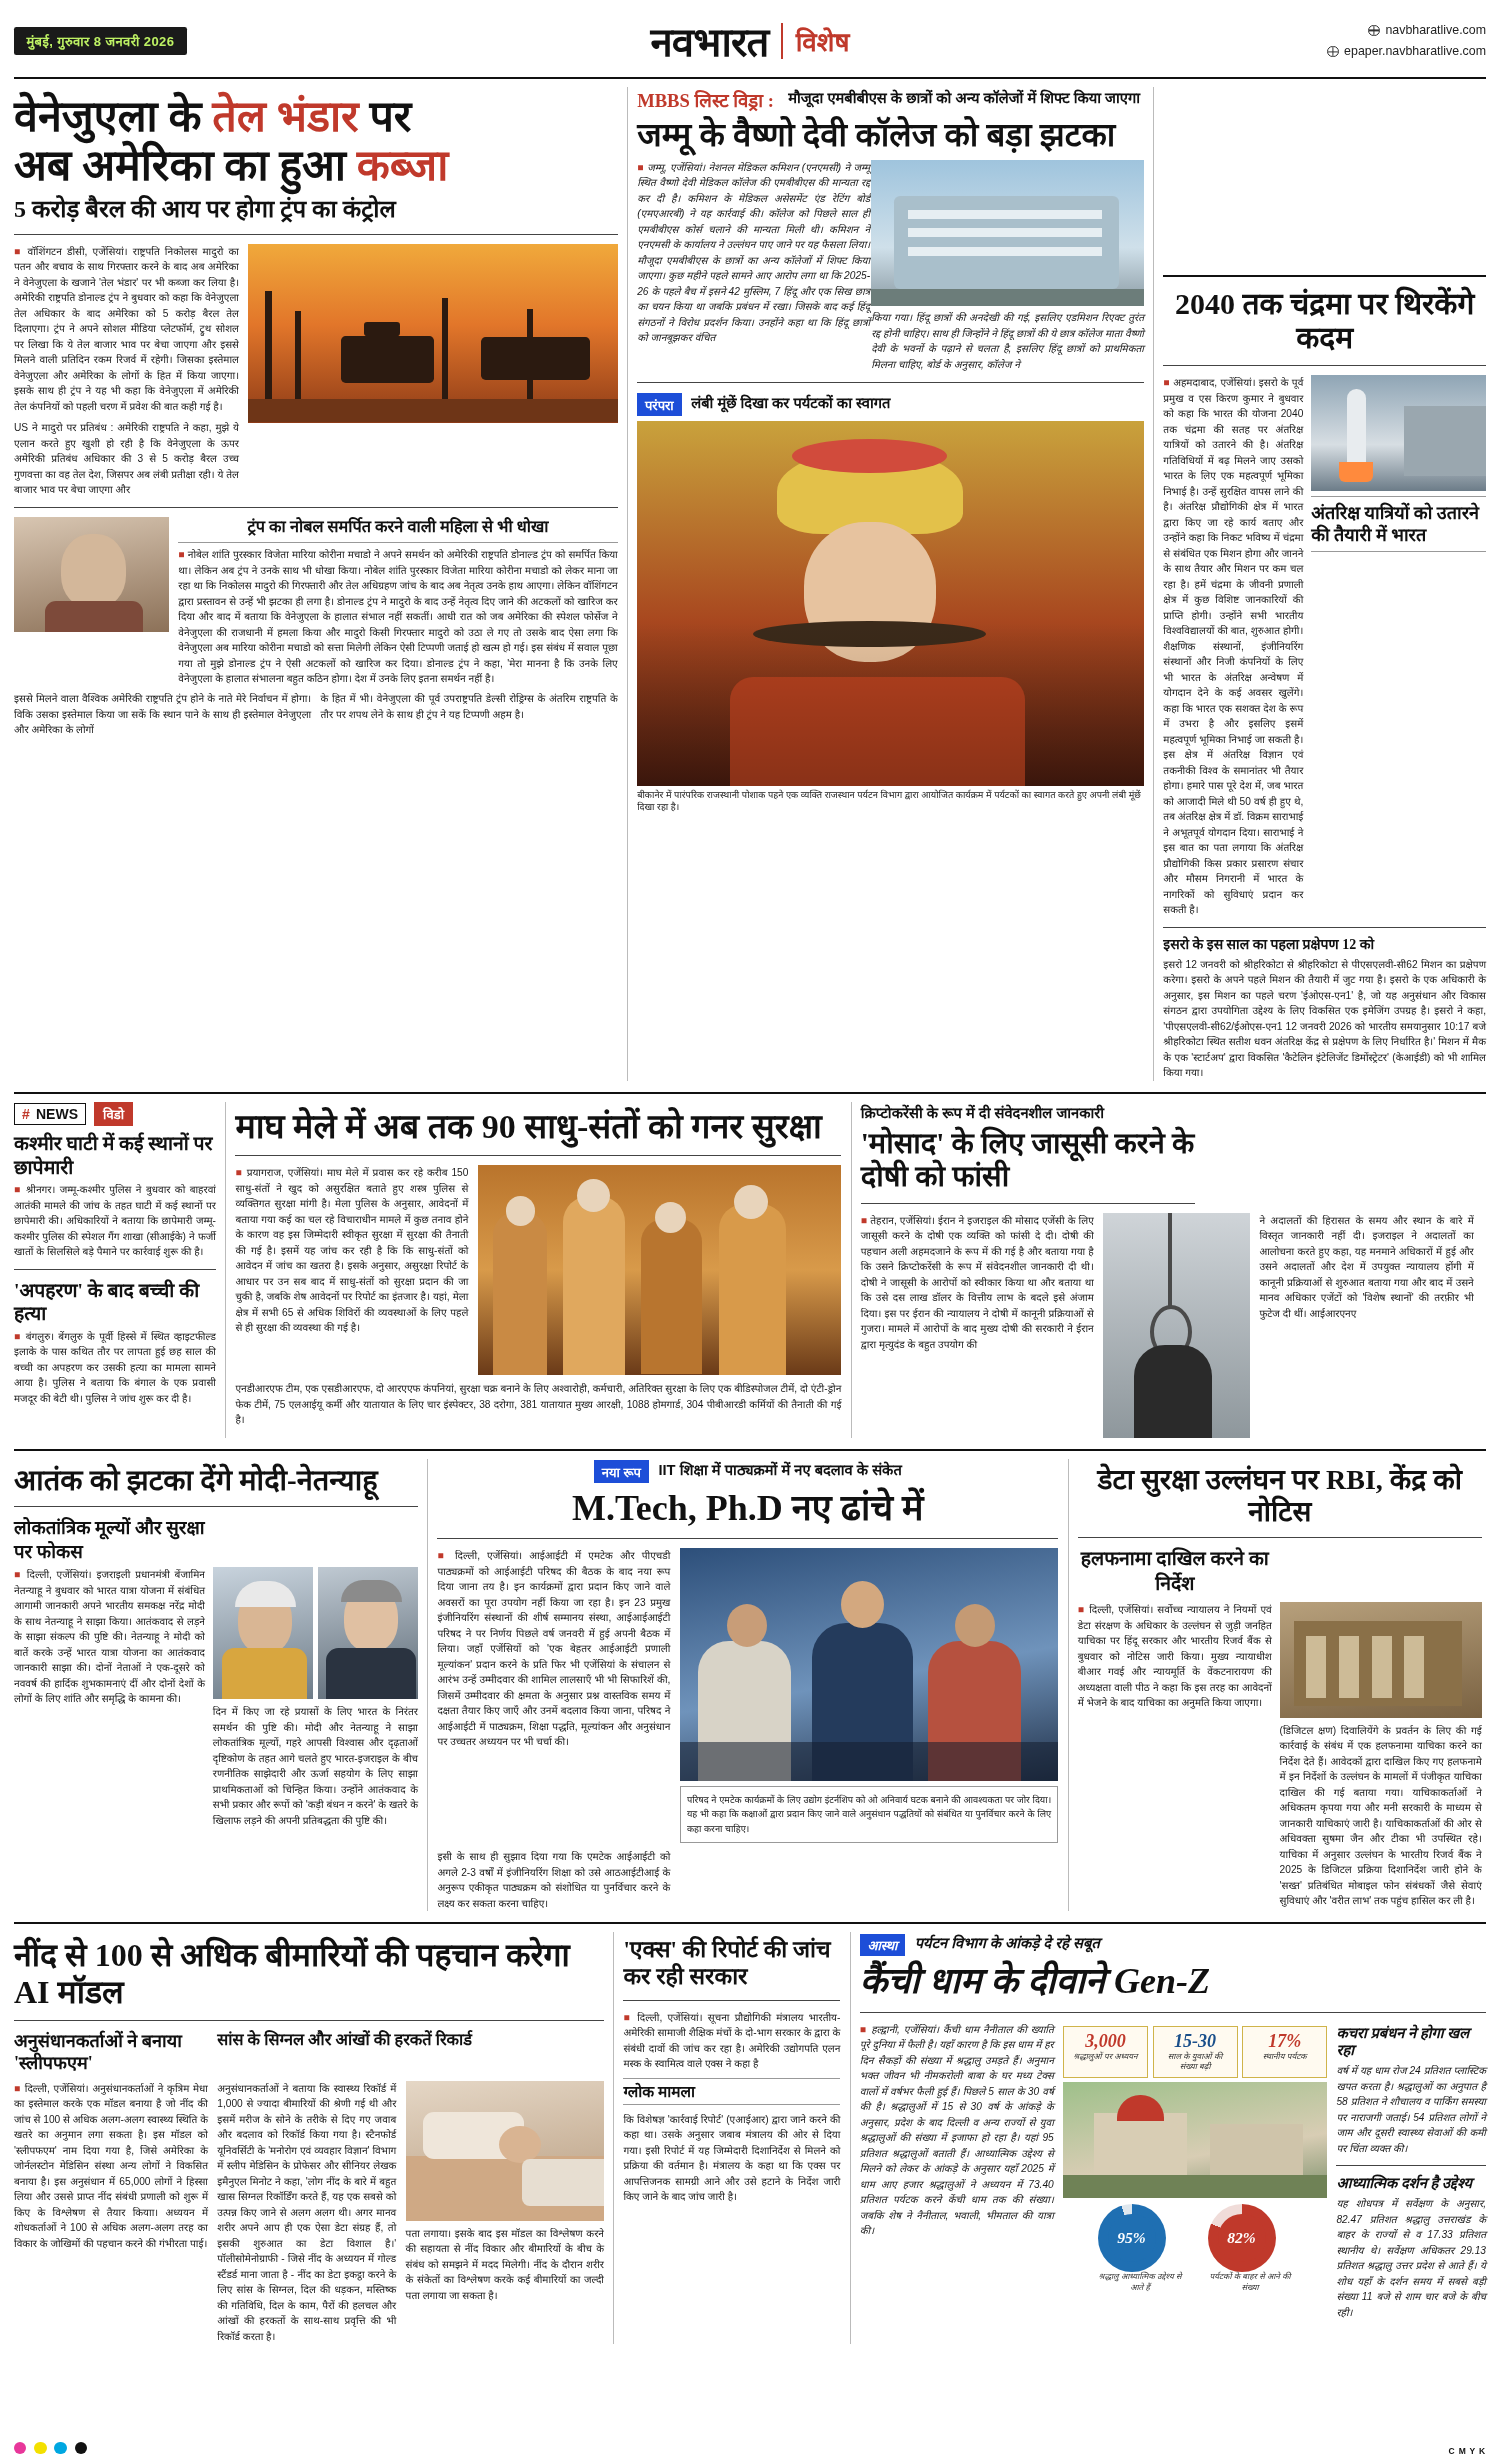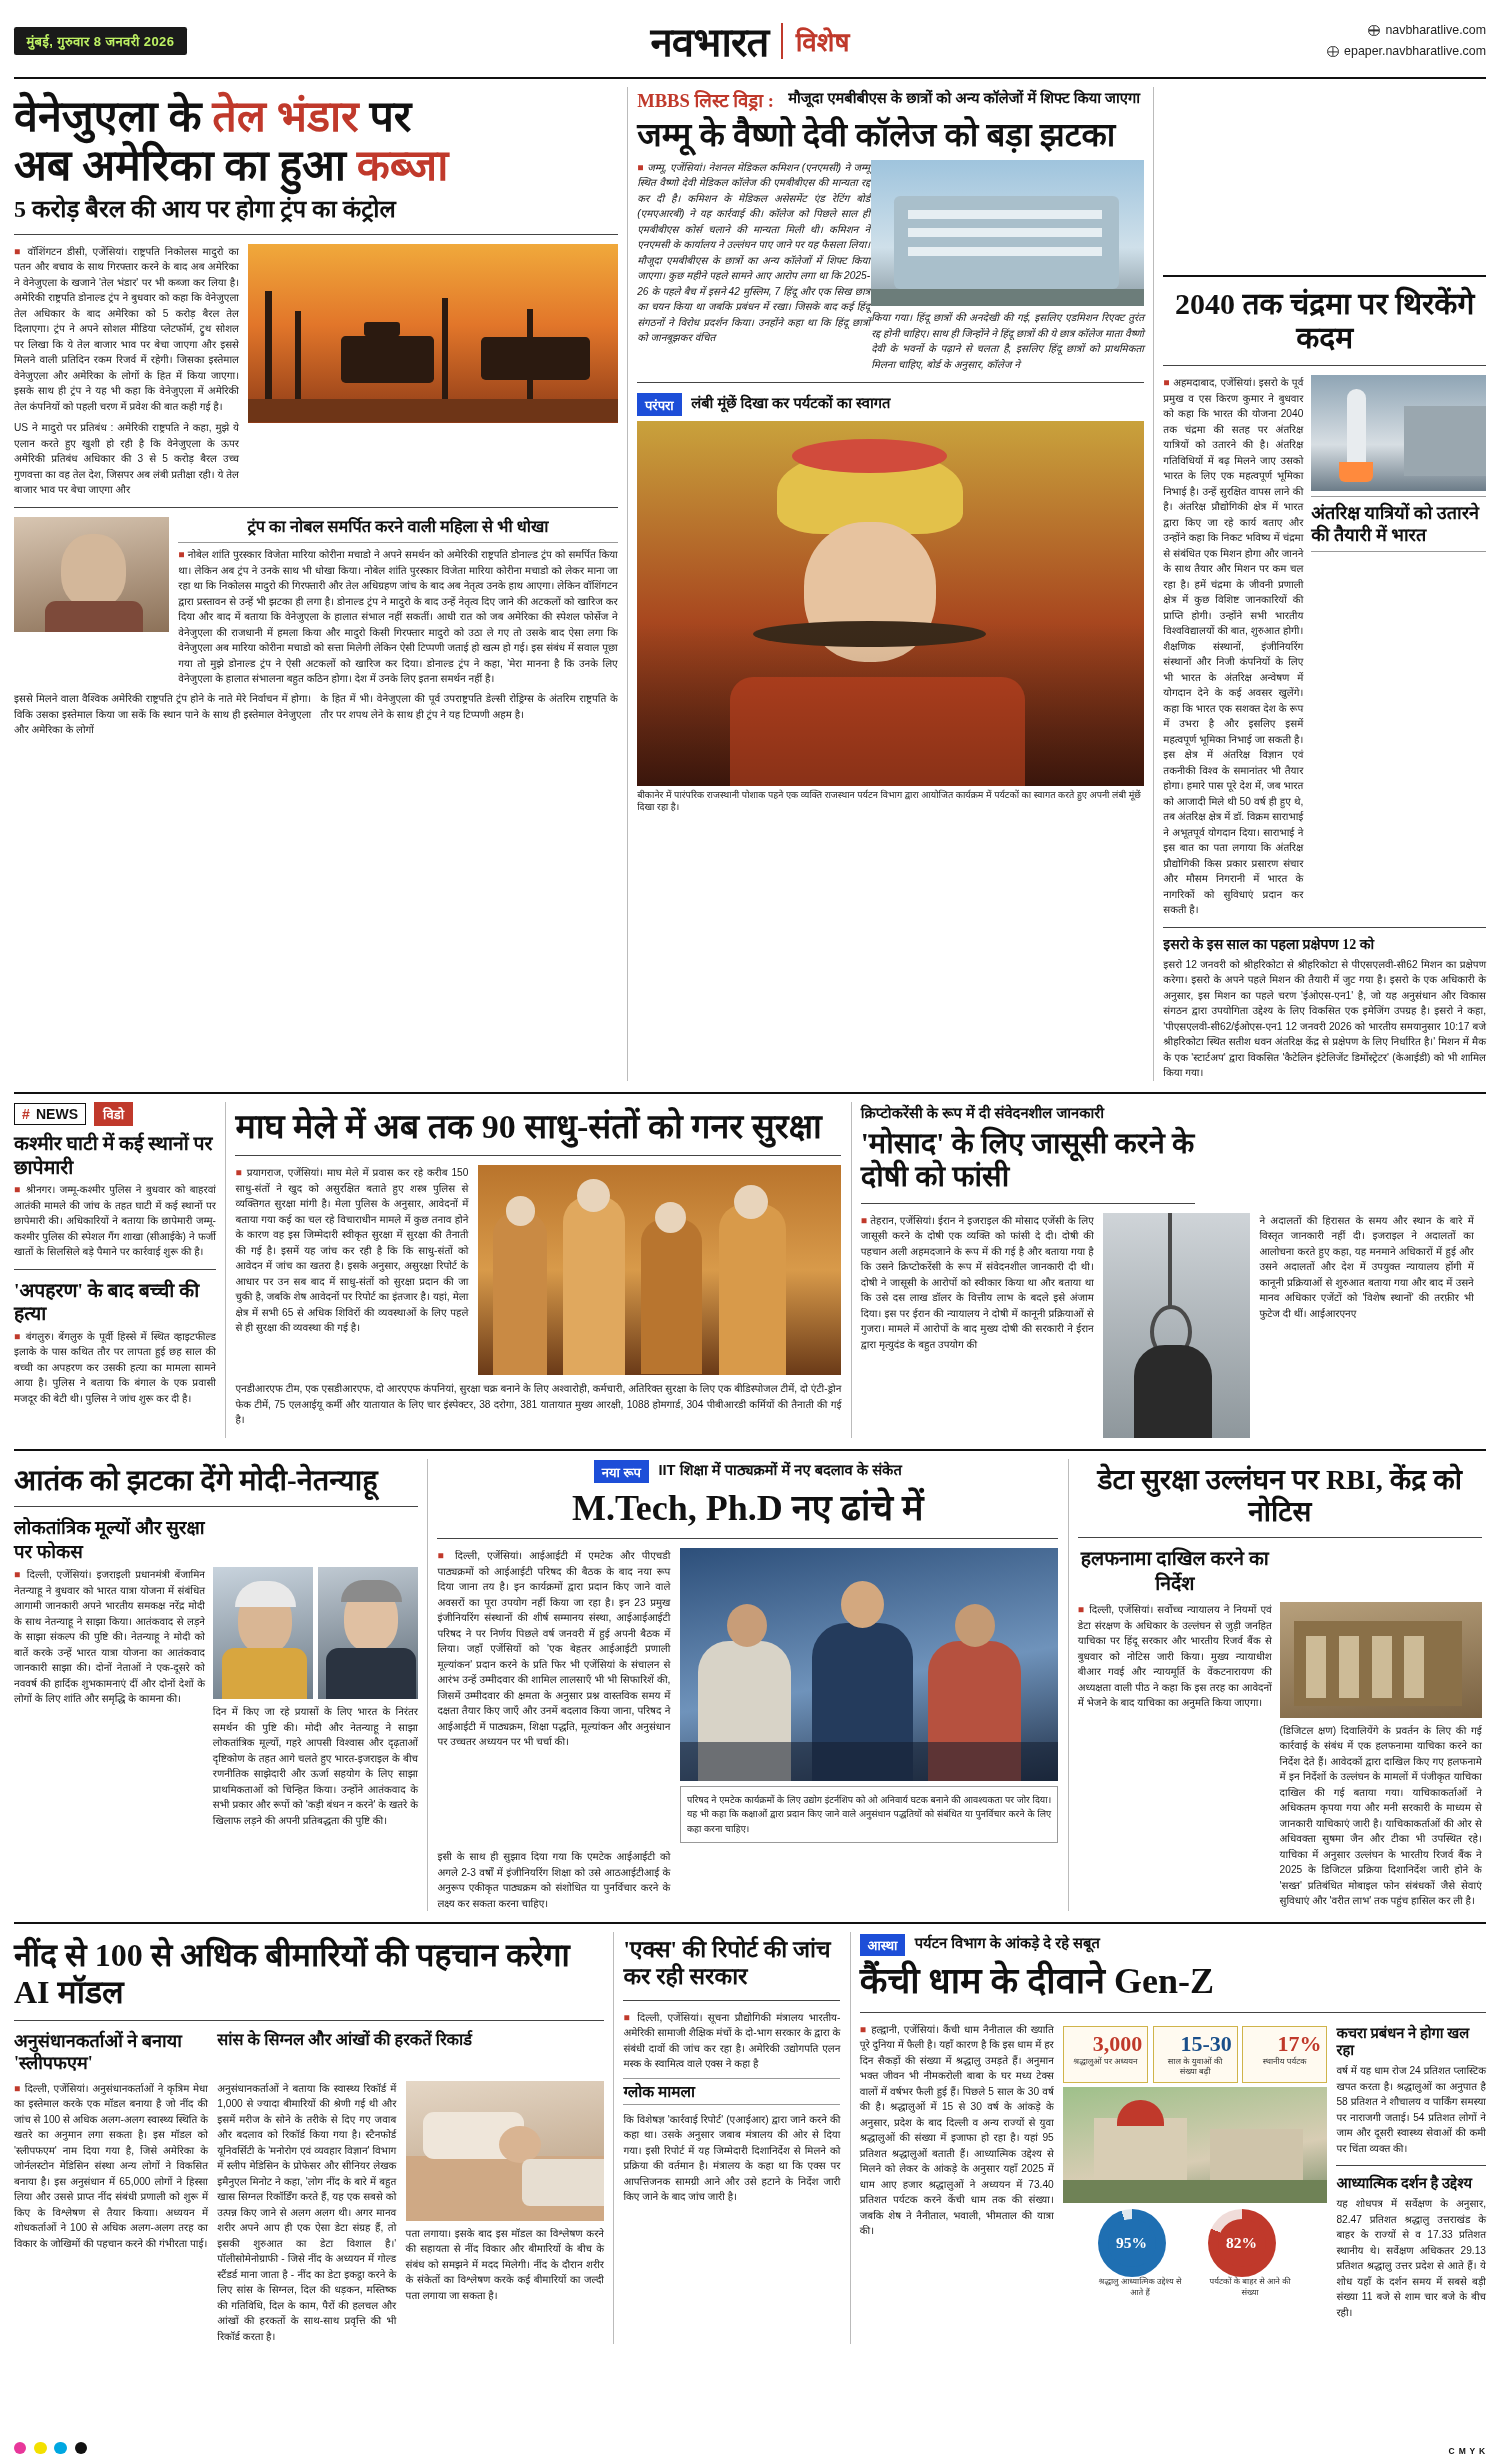--- a/index.html
+++ b/index.html
@@ -126,21 +126,21 @@
   .news-badge {
     display:inline-flex; align-items:center; gap:6.2px;
     border:1.6px solid #111; padding:2.3px 7px; font-weight:bold; font-size:14px;
   }
   .news-badge .hash { color:#c0392b; }
   .video-chip { background:#c0392b;color:#fff;font-size:13px;font-weight:bold;padding:3.1px 9.3px; }
 
   
   .stat-strip { display:flex; gap:4.7px; margin:4.7px 0; }
   .stat-box { flex:1; border:0.8px solid #d0b44a; padding:3.9px 4.7px; text-align:center; background:#fffaf0;}
-  .stat-num { font-size:22px; font-weight:bold; color:#c0392b; font-family:"Liberation Serif",serif;text-align:right;}
+  .stat-num { font-size:18px; font-weight:bold; color:#c0392b; font-family:"Liberation Serif",serif;}
   .stat-num.blue{color:#1a4f8a;}
   .stat-lbl { font-size:8.2px; line-height:1.25; color:#333;}
   .donuts { display:flex; gap:25px; align-items:center; justify-content:center; margin:6px 0;}
   .donut { width:68px;height:68px;border-radius:50%; display:flex;align-items:center;justify-content:center;
            font-size:15.5px;font-weight:bold;color:#fff;font-family:"Liberation Serif",serif;}
   .donut.a{ background:conic-gradient(#1f6fb2 0 95%, #dfe7ee 95% 100%); }
   .donut.b{ background:conic-gradient(#c0392b 0 82%, #f0dcd9 82% 100%); }
   .donut span{ width:48px;height:48px;border-radius:50%;background:#1f6fb2;display:flex;align-items:center;justify-content:center;}
   .donut.b span{ background:#c0392b; }
 
@@ -478,21 +478,21 @@
     <div style="width:217px;">
       <h2 class="head-m" style="font-size:23px;">'एक्स' की रिपोर्ट की जांच कर रही सरकार</h2>
       <div class="rule-h"></div>
       <p class="body-text" style="margin:0;"><span class="bullet">■ </span><span>दिल्ली, एजेंसियां। सूचना प्रौद्योगिकी मंत्रालय भारतीय-अमेरिकी सामाजी शैक्षिक मंचों के दो-भाग सरकार के द्वारा के संबंधी दावों की जांच कर रहा है। अमेरिकी उद्योगपति एलन मस्क के स्वामित्व वाले एक्स ने कहा है</span></p>
       <div class="subhead" style="font-size:15.5px;border-top:0.8px solid #999;border-bottom:0.8px solid #999;padding:3.1px 0;margin:6.2px 0;">ग्लोक मामला</div>
       <p class="body-text" style="margin:0;">कि विशेषज्ञ 'कार्रवाई रिपोर्ट' (एआईआर) द्वारा जाने करने की कहा था। उसके अनुसार जबाब मंत्रालय की ओर से दिया गया। इसी रिपोर्ट में यह जिम्मेदारी दिशानिर्देश से मिलने को प्रक्रिया की वर्तमान है। मंत्रालय के कहा था कि एक्स पर आपत्तिजनक सामग्री आने और उसे हटाने के निर्देश जारी किए जाने के बाद जांच जारी है।</p>
     </div>
 
     <div class="rule-v"></div>
 
-    <div style="flex:1;">
+    <div style="flex:1;font-style:italic;">
       <div>
         <span class="kicker">आस्था</span>
         <span class="kicker-line">पर्यटन विभाग के आंकड़े दे रहे सबूत</span>
       </div>
       <h2 class="head-l" style="font-size:36px;">कैंची धाम के दीवाने Gen-Z</h2>
       <div class="rule-h"></div>
       <div style="display:flex;gap:9.3px;">
         <p class="body-text" style="width:194px;margin:0;"><span class="bullet">■ </span><span>हल्द्वानी, एजेंसियां। कैंची धाम नैनीताल की ख्याति पूरे दुनिया में फैली है। यहाँ कारण है कि इस धाम में हर दिन सैकड़ों की संख्या में श्रद्धालु उमड़ते हैं। अनुमान भक्त जीवन भी नीमकरोली बाबा के घर मध्य टेक्स वालों में वर्षभर फैली हुई हैं। पिछले 5 साल के 30 वर्ष की है। श्रद्धालुओं में 15 से 30 वर्ष के आंकड़े के अनुसार, प्रदेश के बाद दिल्ली व अन्य राज्यों से युवा श्रद्धालुओं की संख्या में इजाफा हो रहा है। यहां 95 प्रतिशत श्रद्धालुओं बताती हैं। आध्यात्मिक उद्देश्य से मिलने को लेकर के आंकड़े के अनुसार यहाँ 2025 में धाम आए हजार श्रद्धालुओं ने अध्ययन में 73.40 प्रतिशत पर्यटक करने केंची धाम तक की संख्या। जबकि शेष ने नैनीताल, भवाली, भीमताल की यात्रा की।</span></p>
 
         <div style="width:264px;">

